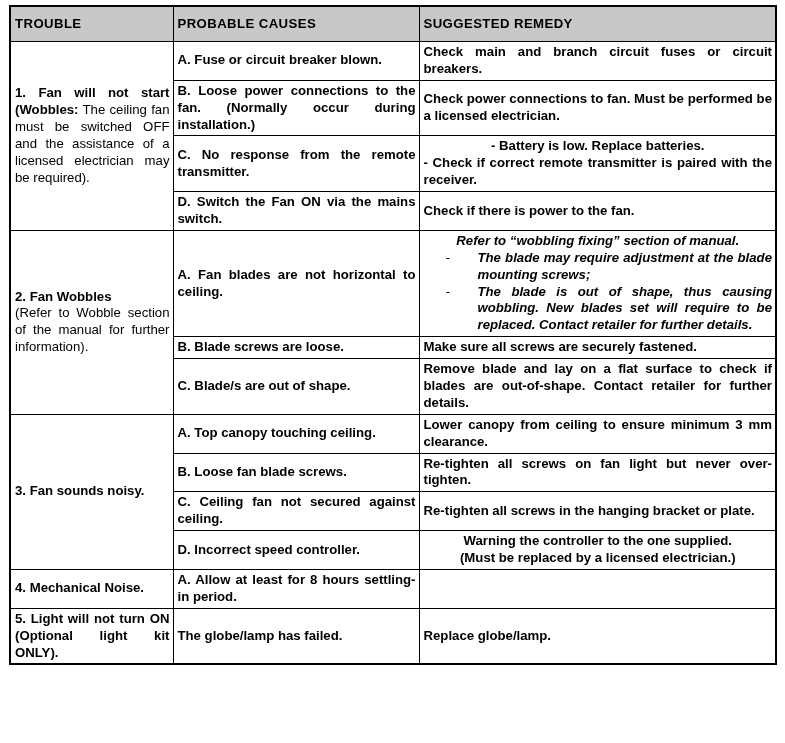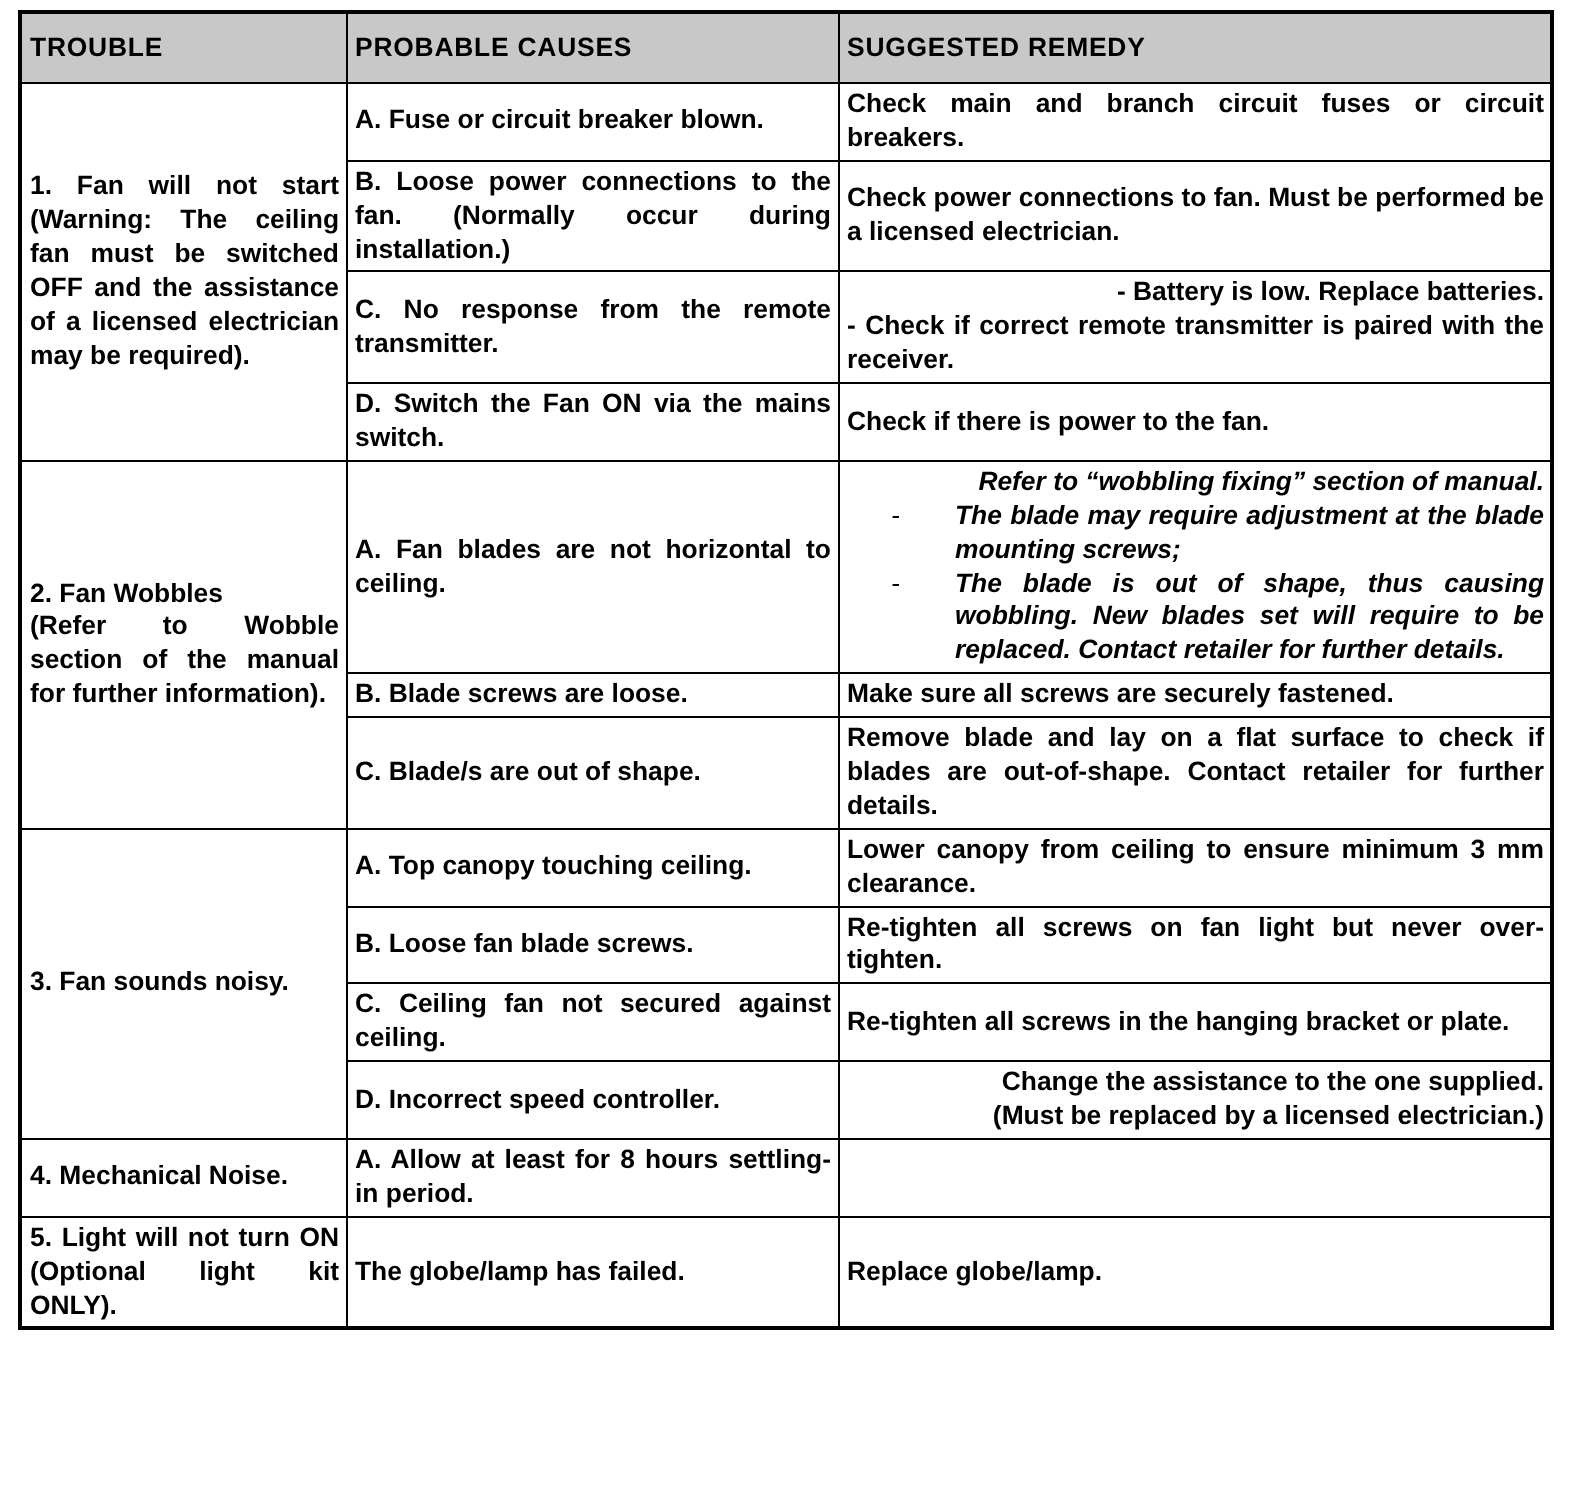--- a/index.html
+++ b/index.html
@@ -50,21 +50,21 @@
     height: 30px;
     padding: 3px 2px;
     vertical-align: middle;
     border: 1px solid #000;
   }
   .just {
     text-align: justify;
     text-justify: inter-word;
   }
   .center { text-align: center; }
-  .reg { font-weight: bold; }
+  .reg { font-weight: normal; }
   .trouble-cell {
     vertical-align: middle;
     text-align: justify;
     text-justify: inter-word;
   }
   .cause-cell { vertical-align: middle; margin-left: 16px; }
   .remedy-cell { vertical-align: middle; }
 
   ul.sublist {
     list-style: none;
@@ -77,21 +77,21 @@
     text-align: justify;
     text-justify: inter-word;
     margin: 0;
   }
   ul.sublist li .dash {
     position: absolute;
     left: 20px;
     top: 0;
     font-weight: normal;
   }
-  .nowrapline { text-align: right; }
+  .nowrapline { text-align: center; }
   .tight { line-height: 1.26; font-style: italic; }
 </style>
 </head>
 <body>
 
 <div class="page">
 <table class="tbl">
   <colgroup>
     <col class="c-trouble">
     <col class="c-cause">
@@ -102,21 +102,21 @@
       <th>TROUBLE</th>
       <th>PROBABLE CAUSES</th>
       <th>SUGGESTED REMEDY</th>
     </tr>
   </thead>
   <tbody>
 
     <tr>
       <td class="trouble-cell" rowspan="4">
         <span>1. Fan will not start</span>
-        <span>(Warning:</span><span class="reg"> The ceiling fan must be switched OFF and the assistance of a licensed electrician may be required).</span>
+        <span>(Wobbles:</span><span class="reg"> The ceiling fan must be switched OFF and the assistance of a licensed electrician may be required).</span>
       </td>
       <td class="cause-cell">A. Fuse or circuit breaker blown.</td>
       <td class="remedy-cell">Check main and branch circuit fuses or circuit breakers.</td>
     </tr>
     <tr>
       <td class="cause-cell">B. Loose power connections to the fan. (Normally occur during installation.)</td>
       <td class="remedy-cell">Check power connections to fan. Must be performed be a licensed electrician.</td>
     </tr>
     <tr>
       <td class="cause-cell">C. No response from the remote transmitter.</td>
@@ -170,21 +170,21 @@
       <td class="cause-cell">B. Loose fan blade screws.</td>
       <td class="remedy-cell">Re-tighten all screws on fan light but never over-tighten.</td>
     </tr>
     <tr>
       <td class="cause-cell">C. Ceiling fan not secured against ceiling.</td>
       <td class="remedy-cell">Re-tighten all screws in the hanging bracket or plate.</td>
     </tr>
     <tr>
       <td class="cause-cell">D. Incorrect speed controller.</td>
       <td class="remedy-cell">
-        <div class="nowrapline">Change the assistance to the one supplied.</div>
+        <div class="nowrapline">Warning the controller to the one supplied.</div>
         <div class="nowrapline">(Must be replaced by a licensed electrician.)</div>
       </td>
     </tr>
 
     <tr>
       <td class="trouble-cell">
         <span>4. Mechanical Noise.</span>
       </td>
       <td class="cause-cell">A. Allow at least for 8 hours settling-in period.</td>
       <td class="remedy-cell"></td>

